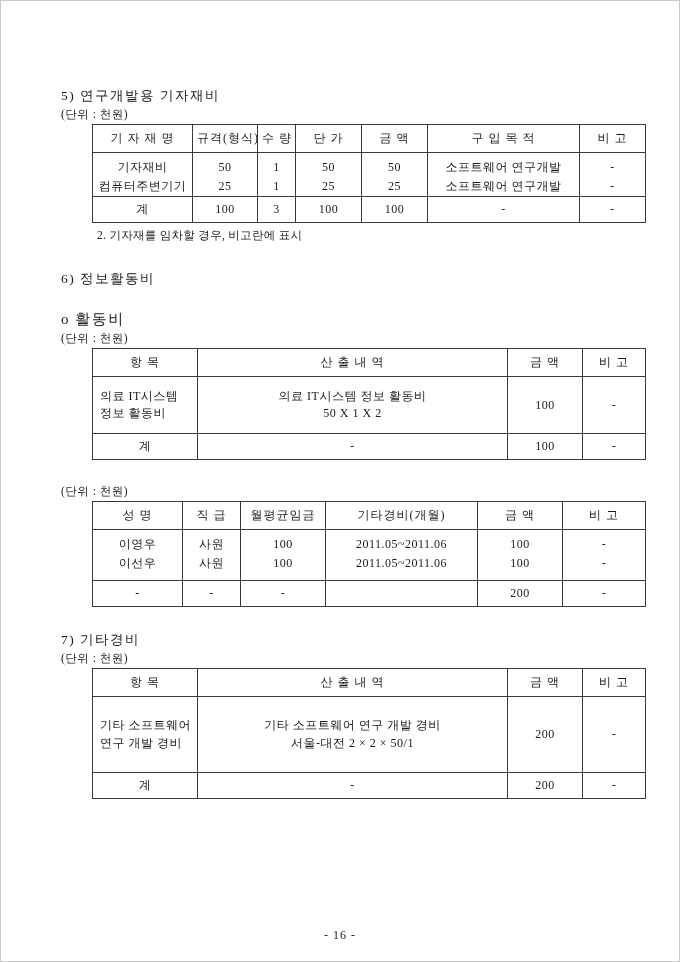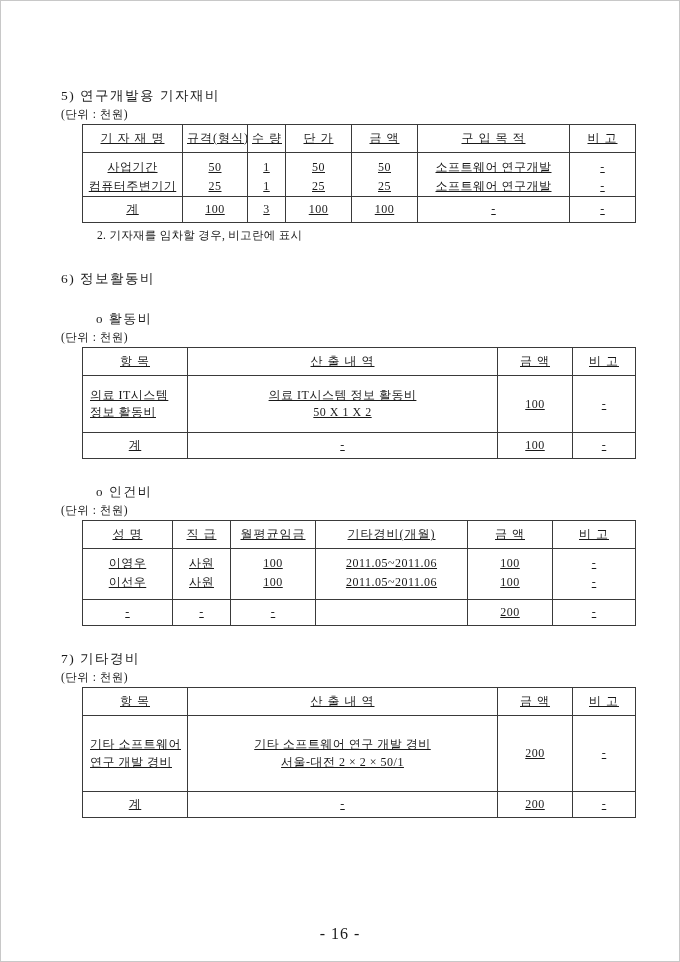--- a/index.html
+++ b/index.html
@@ -27,32 +27,30 @@
     margin-bottom: 2px;
   }
   .unit {
     width: 568px;
     text-align: left;
     font-size: 11.5px;
     letter-spacing: 0.5px;
     margin-bottom: 2px;
   }
   .sub-label {
-    font-size: 13px;
+    font-size: 15px;
     letter-spacing: 1.5px;
-    margin-left: 35px;
     margin-bottom: 2px;
   }
   .tbl {
     border-collapse: collapse;
     table-layout: fixed;
-    margin-left: 21px;
+    margin-left: 31px;
     border: 1px solid #3a3a3a;
     font-size: 12px;
-    text-decoration: underline;
   }
   .tbl th, .tbl td {
     border-left: 1px solid #3a3a3a;
     text-align: center;
     vertical-align: middle;
     font-weight: normal;
     padding: 1px 4px;
     letter-spacing: 0.5px;
     overflow: hidden;
     white-space: nowrap;
@@ -77,21 +75,21 @@
   }
   .notes .note2 { padding-left: 21px; }
   .gap-m { height: 20px; }
   .gap-l { height: 24px; }
   .footer {
     position: absolute;
     left: 0;
     bottom: 18px;
     width: 100%;
     text-align: center;
-    font-size: 16px;
+    font-size: 12px;
     letter-spacing: 1px;
   }
 </style>
 </head>
 <body>
 
 <div class="page">
   <div class="content">
 
     <div class="sec-title">5) 연구개발용 기자재비</div>
@@ -113,21 +111,21 @@
           <th>규격(형식)</th>
           <th>수 량</th>
           <th>단 가</th>
           <th>금 액</th>
           <th>구 입 목 적</th>
           <th>비 고</th>
         </tr>
       </thead>
       <tbody>
         <tr class="row-body first">
-          <td>사업기간</td>
+          <td>기자재비</td>
           <td>50</td>
           <td>1</td>
           <td>50</td>
           <td>50</td>
           <td>소프트웨어 연구개발</td>
           <td>-</td>
         </tr>
         <tr class="row-body">
           <td>컴퓨터주변기기</td>
           <td>25</td>
@@ -193,21 +191,20 @@
         <tr>
           <td>계</td>
           <td>-</td>
           <td>100</td>
           <td>-</td>
         </tr>
       </tfoot>
     </table>
 
     <div class="gap-l"></div>
-    <div class="sub-label">o 인건비</div>
     <div class="unit">(단위 : 천원)</div>
 
     <table class="tbl" style="width:553px">
       <colgroup>
         <col style="width:90px">
           <col style="width:58px">
           <col style="width:85px">
         <col style="width:152px">
           <col style="width:85px">
           <col style="width:83px">

